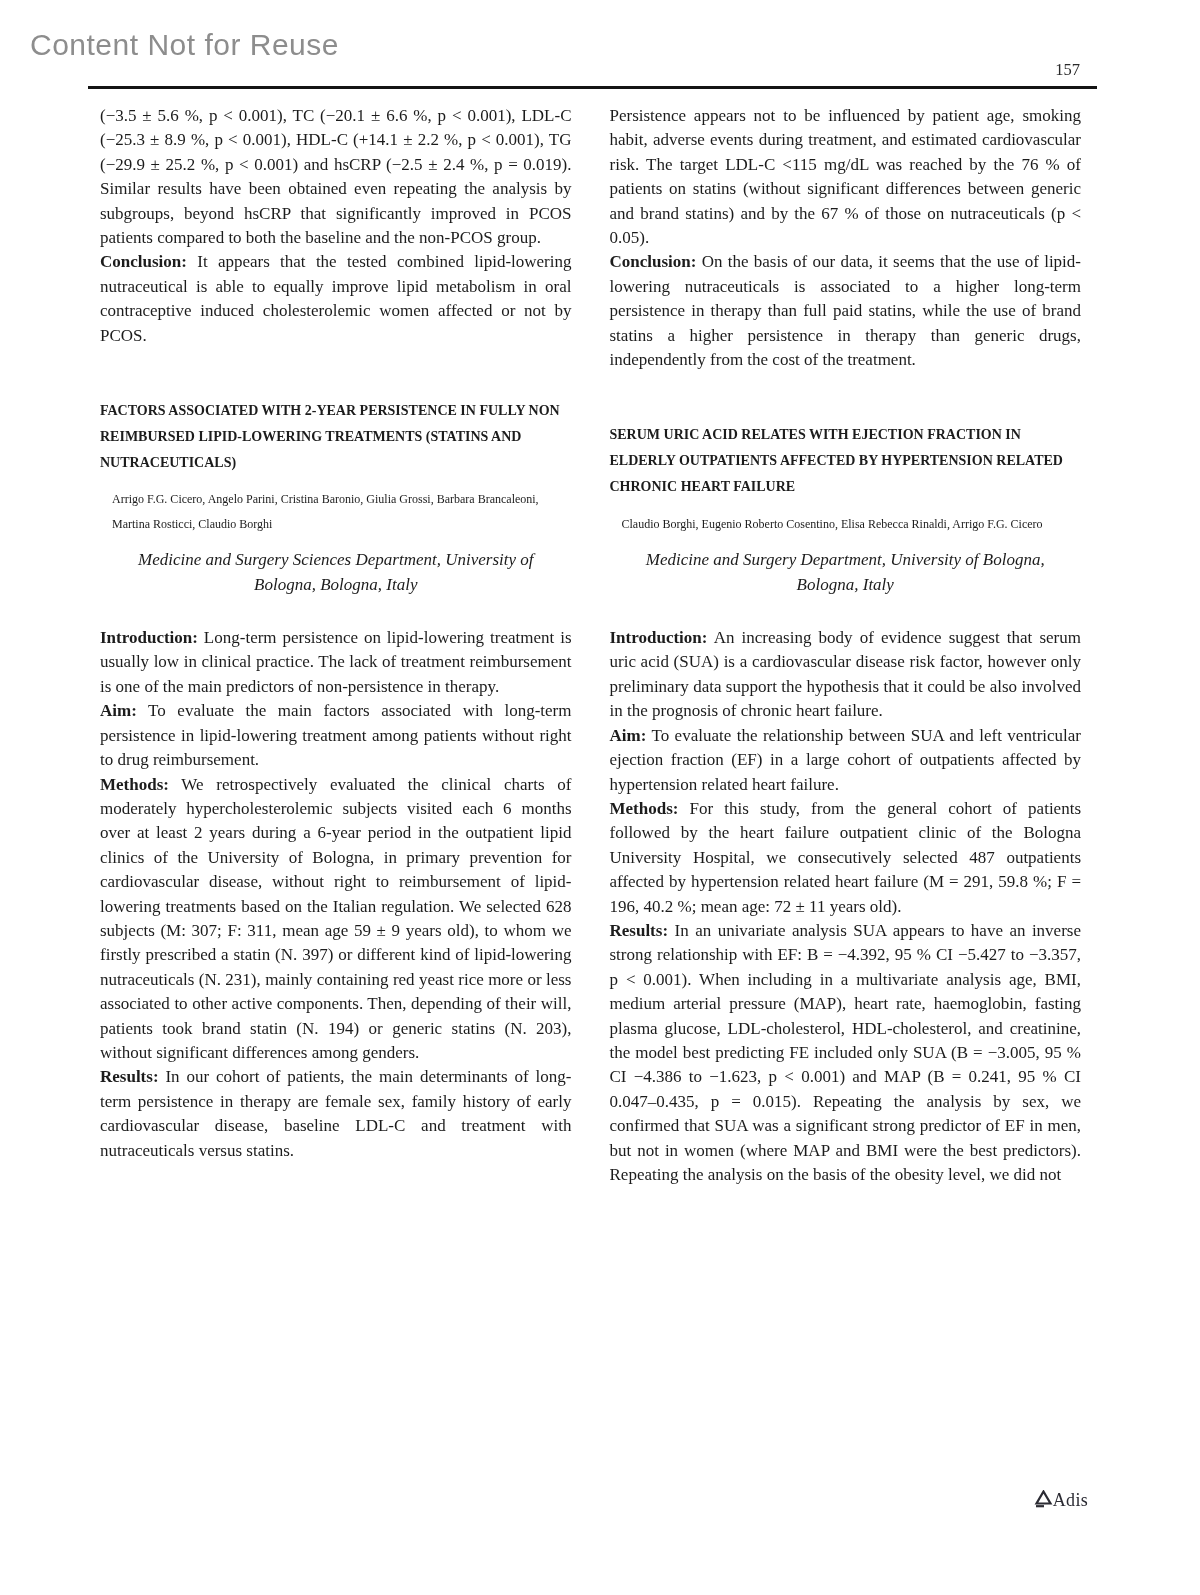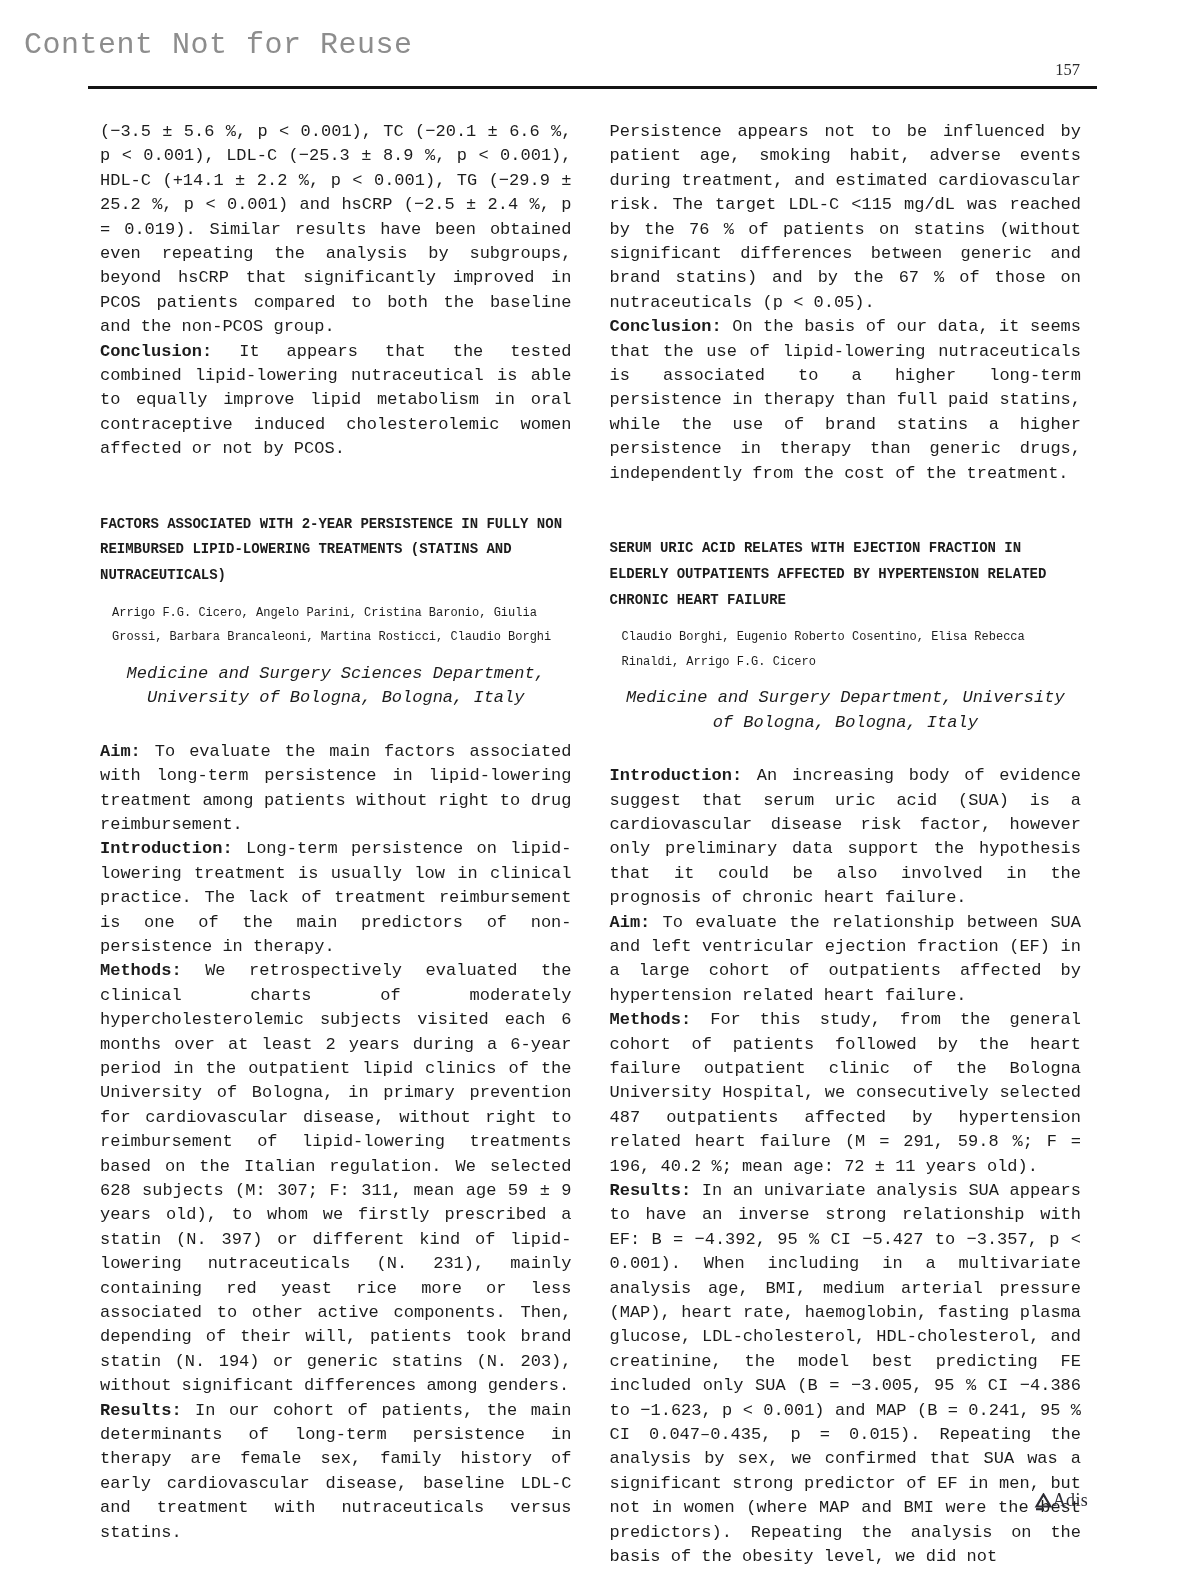--- a/index.html
+++ b/index.html
@@ -7,23 +7,23 @@
     position: relative;
     width: 1200px;
     height: 1595px;
     background: #ffffff;
     font-family: "Liberation Serif", serif;
     color: #1c1c1c;
     overflow: hidden;
   }
   .watermark {
     position: absolute;
-    left: 24px;
+    left: 30px;
     top: 28px;
-    font-family: Liberation Mono, monospace;
+    font-family: Liberation Sans, sans-serif;
     font-size: 30px;
     font-weight: 400;
     color: #8d8d8d;
     letter-spacing: 0.5px;
     white-space: nowrap;
   }
   .page-number {
     position: absolute;
     top: 60px;
     right: 120px;
@@ -35,25 +35,24 @@
     position: absolute;
     left: 88px;
     top: 86px;
     width: 1009px;
     height: 3px;
     background: #141414;
   }
   .columns {
     position: absolute;
     left: 100px;
-    top: 120px;
+    top: 104px;
     width: 981px;
     display: flex;
     gap: 38px;
-    font-family: Liberation Mono, monospace;
   }
   .col { flex: 1 1 0; min-width: 0; }
   .body-text {
     font-size: 17px;
     line-height: 24.4px;
     text-align: justify;
     margin: 0;
   }
   .abstract-title {
     font-size: 14px;
@@ -76,21 +75,21 @@
     font-style: italic;
     text-align: center;
     margin: 12px;
   }
   b.lead { font-weight: bold; }
   .adis-logo {
     position: absolute;
     right: 112px;
     bottom: 84px;
     display: flex;
-    align-items: flex-end;
+    align-items: flex-start;
     gap: 0;
   }
   .adis-logo svg { display: block; }
   .adis-text {
     font-size: 18px;
     color: #2b2b33;
     letter-spacing: 0.3px;
   }
 </style>
 </head>
@@ -106,22 +105,22 @@
 
     <div class="col">
       <p class="body-text">(−3.5 ± 5.6 %, p &lt; 0.001), TC (−20.1 ± 6.6 %, p &lt; 0.001), LDL-C (−25.3 ± 8.9 %, p &lt; 0.001), HDL-C (+14.1 ± 2.2 %, p &lt; 0.001), TG (−29.9 ± 25.2 %, p &lt; 0.001) and hsCRP (−2.5 ± 2.4 %, p = 0.019). Similar results have been obtained even repeating the analysis by subgroups, beyond hsCRP that significantly improved in PCOS patients compared to both the baseline and the non-PCOS group.</p>
       <p class="body-text"><b class="lead">Conclusion:</b><span> It appears that the tested combined lipid-lowering nutraceutical is able to equally improve lipid metabolism in oral contraceptive induced cholesterolemic women affected or not by PCOS.</span></p>
 
       <h2 class="abstract-title mt-section">FACTORS ASSOCIATED WITH 2-YEAR PERSISTENCE IN FULLY NON REIMBURSED LIPID-LOWERING TREATMENTS (STATINS AND NUTRACEUTICALS)</h2>
       <p class="authors mt-block">Arrigo F.G. Cicero, Angelo Parini, Cristina Baronio, Giulia Grossi, Barbara Brancaleoni, Martina Rosticci, Claudio Borghi</p>
       <p class="affiliation mt-block">Medicine and Surgery Sciences Department, University of Bologna, Bologna, Italy</p>
 
       <div class="mt-block">
+        <p class="body-text"><b class="lead">Introduction:</b><span> Long-term persistence on lipid-lowering treatment is usually low in clinical practice. The lack of treatment reimbursement is one of the main predictors of non-persistence in therapy.</span></p>
         <p class="body-text"><b class="lead">Aim:</b><span> To evaluate the main factors associated with long-term persistence in lipid-lowering treatment among patients without right to drug reimbursement.</span></p>
-        <p class="body-text"><b class="lead">Introduction:</b><span> Long-term persistence on lipid-lowering treatment is usually low in clinical practice. The lack of treatment reimbursement is one of the main predictors of non-persistence in therapy.</span></p>
         <p class="body-text"><b class="lead">Methods:</b><span> We retrospectively evaluated the clinical charts of moderately hypercholesterolemic subjects visited each 6 months over at least 2 years during a 6-year period in the outpatient lipid clinics of the University of Bologna, in primary prevention for cardiovascular disease, without right to reimbursement of lipid-lowering treatments based on the Italian regulation. We selected 628 subjects (M: 307; F: 311, mean age 59 ± 9 years old), to whom we firstly prescribed a statin (N. 397) or different kind of lipid-lowering nutraceuticals (N. 231), mainly containing red yeast rice more or less associated to other active components. Then, depending of their will, patients took brand statin (N. 194) or generic statins (N. 203), without significant differences among genders.</span></p>
         <p class="body-text"><b class="lead">Results:</b><span> In our cohort of patients, the main determinants of long-term persistence in therapy are female sex, family history of early cardiovascular disease, baseline LDL-C and treatment with nutraceuticals versus statins.</span></p>
       </div>
     </div>
 
     <div class="col">
       <p class="body-text">Persistence appears not to be influenced by patient age, smoking habit, adverse events during treatment, and estimated cardiovascular risk. The target LDL-C &lt;115 mg/dL was reached by the 76 % of patients on statins (without significant differences between generic and brand statins) and by the 67 % of those on nutraceuticals (p &lt; 0.05).</p>
       <p class="body-text"><b class="lead">Conclusion:</b><span> On the basis of our data, it seems that the use of lipid-lowering nutraceuticals is associated to a higher long-term persistence in therapy than full paid statins, while the use of brand statins a higher persistence in therapy than generic drugs, independently from the cost of the treatment.</span></p>
 
       <h2 class="abstract-title mt-section">SERUM URIC ACID RELATES WITH EJECTION FRACTION IN ELDERLY OUTPATIENTS AFFECTED BY HYPERTENSION RELATED CHRONIC HEART FAILURE</h2>

